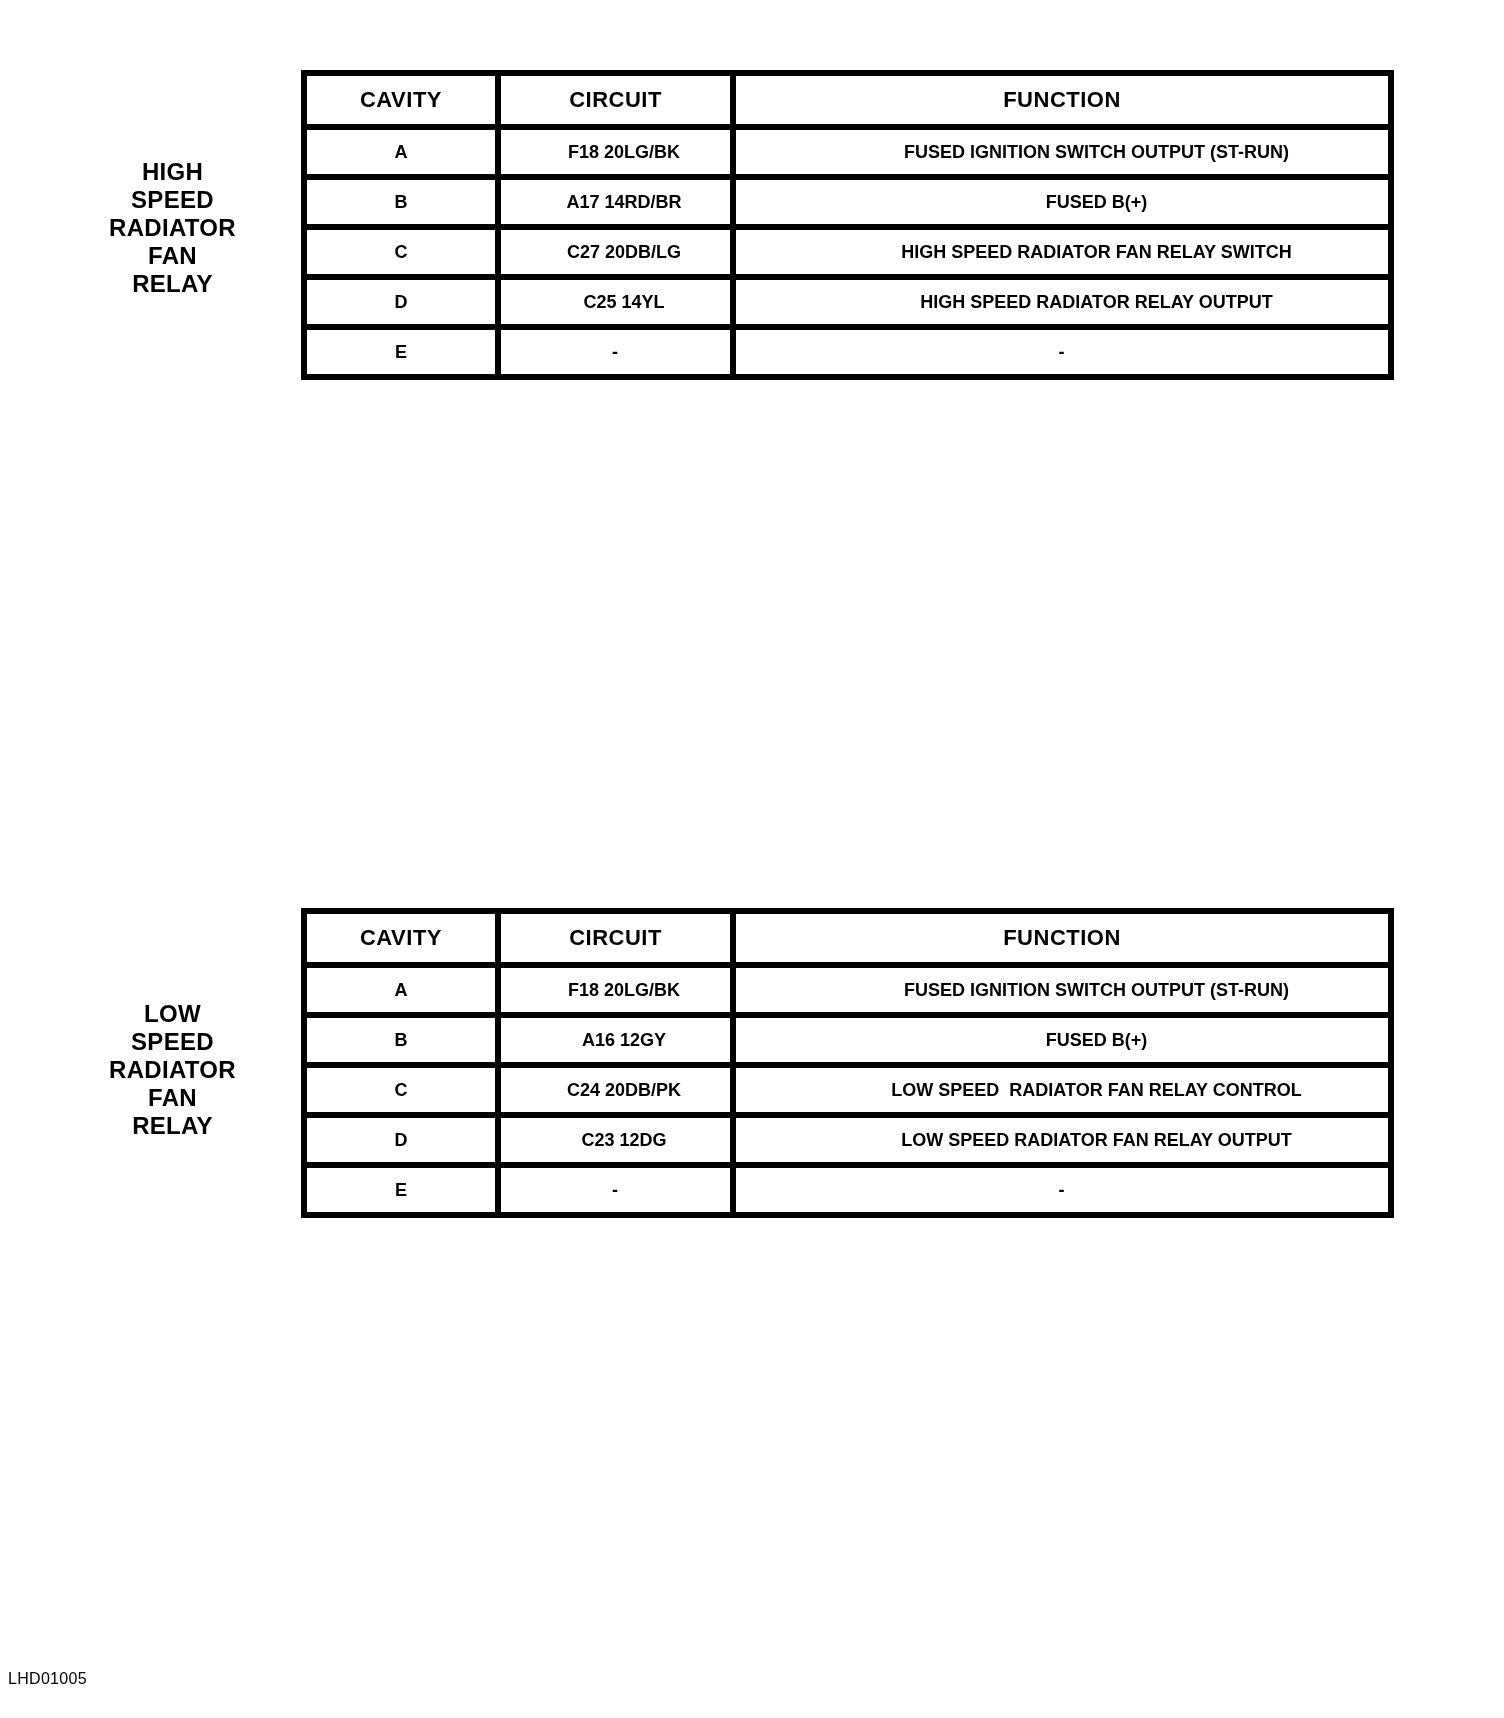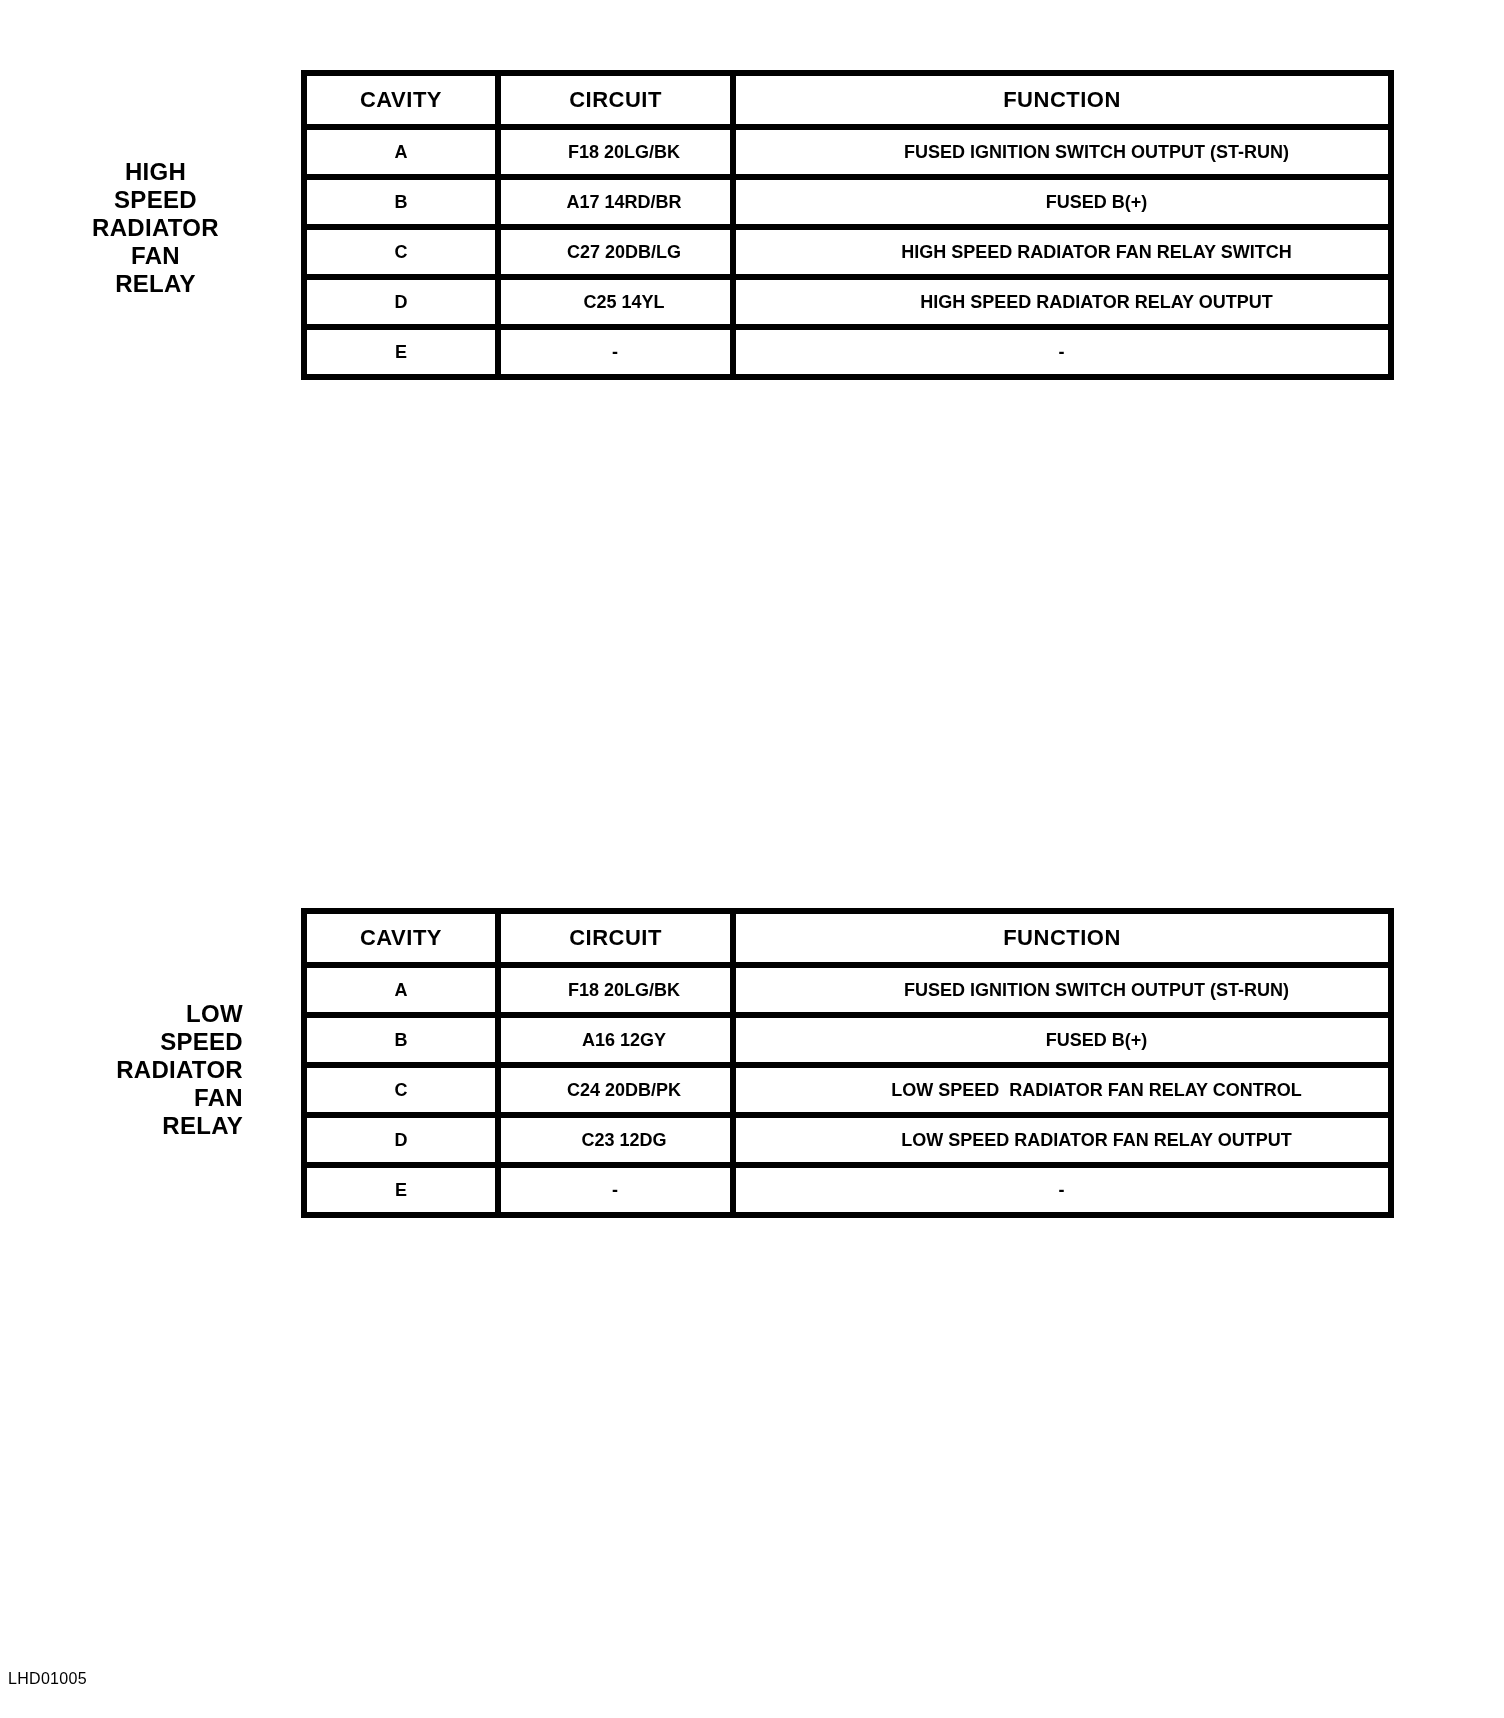--- a/index.html
+++ b/index.html
@@ -44,30 +44,30 @@
     font-weight: bold;
   }
   td.cavity   { text-align: center; }
   td.circuit  { text-align: center; padding-left: 18px; }
   td.function { text-align: center; padding-left: 70px; white-space: pre-wrap; }
   td.centered { text-align: center; padding-left: 0; }
 
   
   .side-label {
     position: absolute;
-    left: 68px;
+    left: 85px;
     width: 175px;
     text-align: center;
     font-size: 24px;
     font-weight: bold;
     line-height: 28px;
     letter-spacing: 0.3px;
   }
   .side-label.label1 { top: 158px; }
-  .side-label.label2 { top: 1000px; text-align: right; }
+  .side-label.label2 { top: 1000px; }
 
   
   .footer-text {
     position: absolute;
     font-size: 16px;
     font-weight: normal;
     letter-spacing: 0.3px;
   }
   .footer-left  { left: 8px;    top: 1670px; }
   .footer-right { left: 1389px; top: 1724px; }

